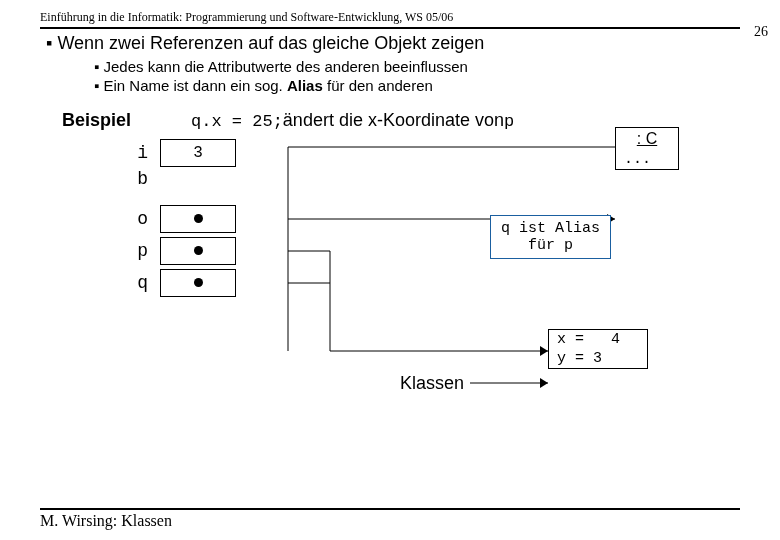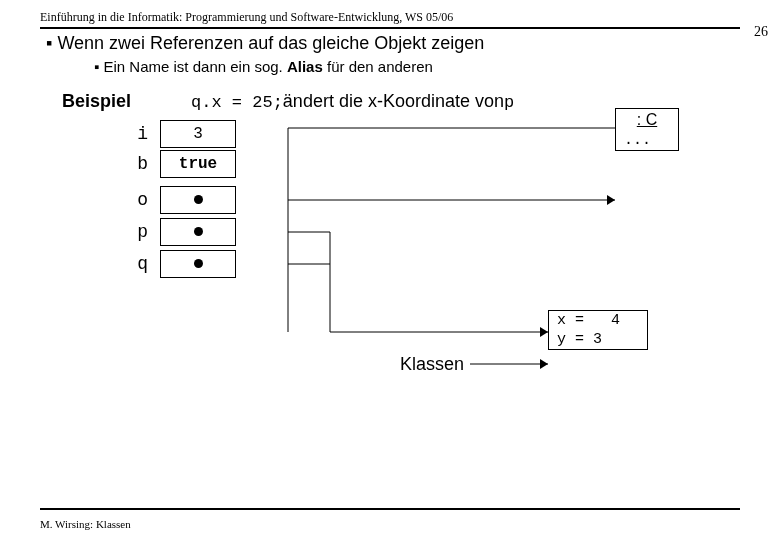--- a/index.html
+++ b/index.html
@@ -21,33 +21,36 @@
   .var-name { width: 40px; text-align: right; font-family: "Courier New", monospace; font-size: 18px; padding-right: 12px; }
   .var-box { width: 76px; height: 28px; border: 1px solid #000; display: flex; align-items: center; justify-content: center; font-family: "Courier New", monospace; font-size: 16px; background: #fff; }
   .dot { width: 9px; height: 9px; background: #000; border-radius: 50%; }
   .obj-box { position: absolute; border: 1px solid #000; background: #fff; font-family: "Courier New", monospace; }
   .obj-head { text-align: center; text-decoration: underline; padding: 2px 8px; font-size: 16px; font-family: Arial, sans-serif; }
   .obj-row { padding: 1px 8px; font-size: 15px; }
   .callout { position: absolute; border: 1px solid #1a5fa0; background: #fff; font-family: "Courier New", monospace; font-size: 15px; padding: 4px 10px; text-align: center; color: #000; }
   .vorher { position: absolute; font-family: Arial, sans-serif; font-size: 18px; }
   svg.wires { position: absolute; left: 0; top: 0; pointer-events: none; }
   .hr-bot { border: none; border-top: 2px solid #000; position: absolute; left: 40px; right: 40px; }
-  .footer { position: absolute; font-size: 11px; left: 40px; }
+  .footer { position: absolute; font-size: 16px; left: 40px; }
 </style>
 </head>
 <body>
 
 <div class="page">
   <div class="header-text">Einführung in die Informatik: Programmierung und Software-Entwicklung, WS 05/06</div>
   <hr class="hr-top">
   <div class="page-number">26</div>
 
 
   <div class="bullet-l1">
     <span class="sq">▪ </span><span>Wenn zwei Referenzen auf das gleiche Objekt zeigen</span>
+  </div>
+  <div class="bullet-l2">
+    <span class="sq">▪ </span><span>Jedes kann die Attributwerte des anderen beeinflussen</span>
   </div>
   <div class="bullet-l2">
     <span class="sq">▪ </span><span>Ein Name ist dann ein sog. </span><b>Alias</b><span> für den anderen</span>
   </div>
 
   <div class="beispiel-row">
     <span class="beispiel-label">Beispiel</span>
     <span class="code-inline">q.x = 25;</span>
     <span class="sentence"> ändert die x-Koordinate von </span>
     <span class="code-inline">p</span>
@@ -67,23 +70,20 @@
       <line x1="350" y1="244" x2="428" y2="244" stroke="#000"></line>
       <polygon points="428,244 420,239 420,249" fill="#000"></polygon>
     </svg>
 
     <div class="var-cell" style="top:0;">
       <div class="var-name">i</div>
       <div class="var-box">3</div>
     </div>
     <div class="var-cell" style="top:30px;">
       <div class="var-name">b</div>
-      <div class="var-box">
-          <b>true</b>
-        </div>
     </div>
     <div class="var-cell" style="top:66px;">
       <div class="var-name">o</div>
       <div class="var-box">
           <div class="dot"></div>
         </div>
     </div>
     <div class="var-cell" style="top:98px;">
       <div class="var-name">p</div>
       <div class="var-box">
@@ -95,20 +95,24 @@
       <div class="var-box">
           <div class="dot"></div>
         </div>
     </div>
 
     <div class="obj-box" style="left:495px; top:-12px; width:64px;">
       <div class="obj-head">: C</div>
       <div class="obj-row">...</div>
     </div>
 
+    <div class="callout" style="left:370px; top:76px;">
+      <div>q ist Alias</div>
+      <div>für p</div>
+    </div>
 
     <div class="obj-box" style="left:428px; top:190px; width:100px;">
       <div class="obj-row" style="white-space:pre;">x =   4</div>
       <div class="obj-row">y = 3</div>
     </div>
 
     <div class="vorher" style="left:280px; top:234px;">Klassen</div>
   </div>
 </div>
 

